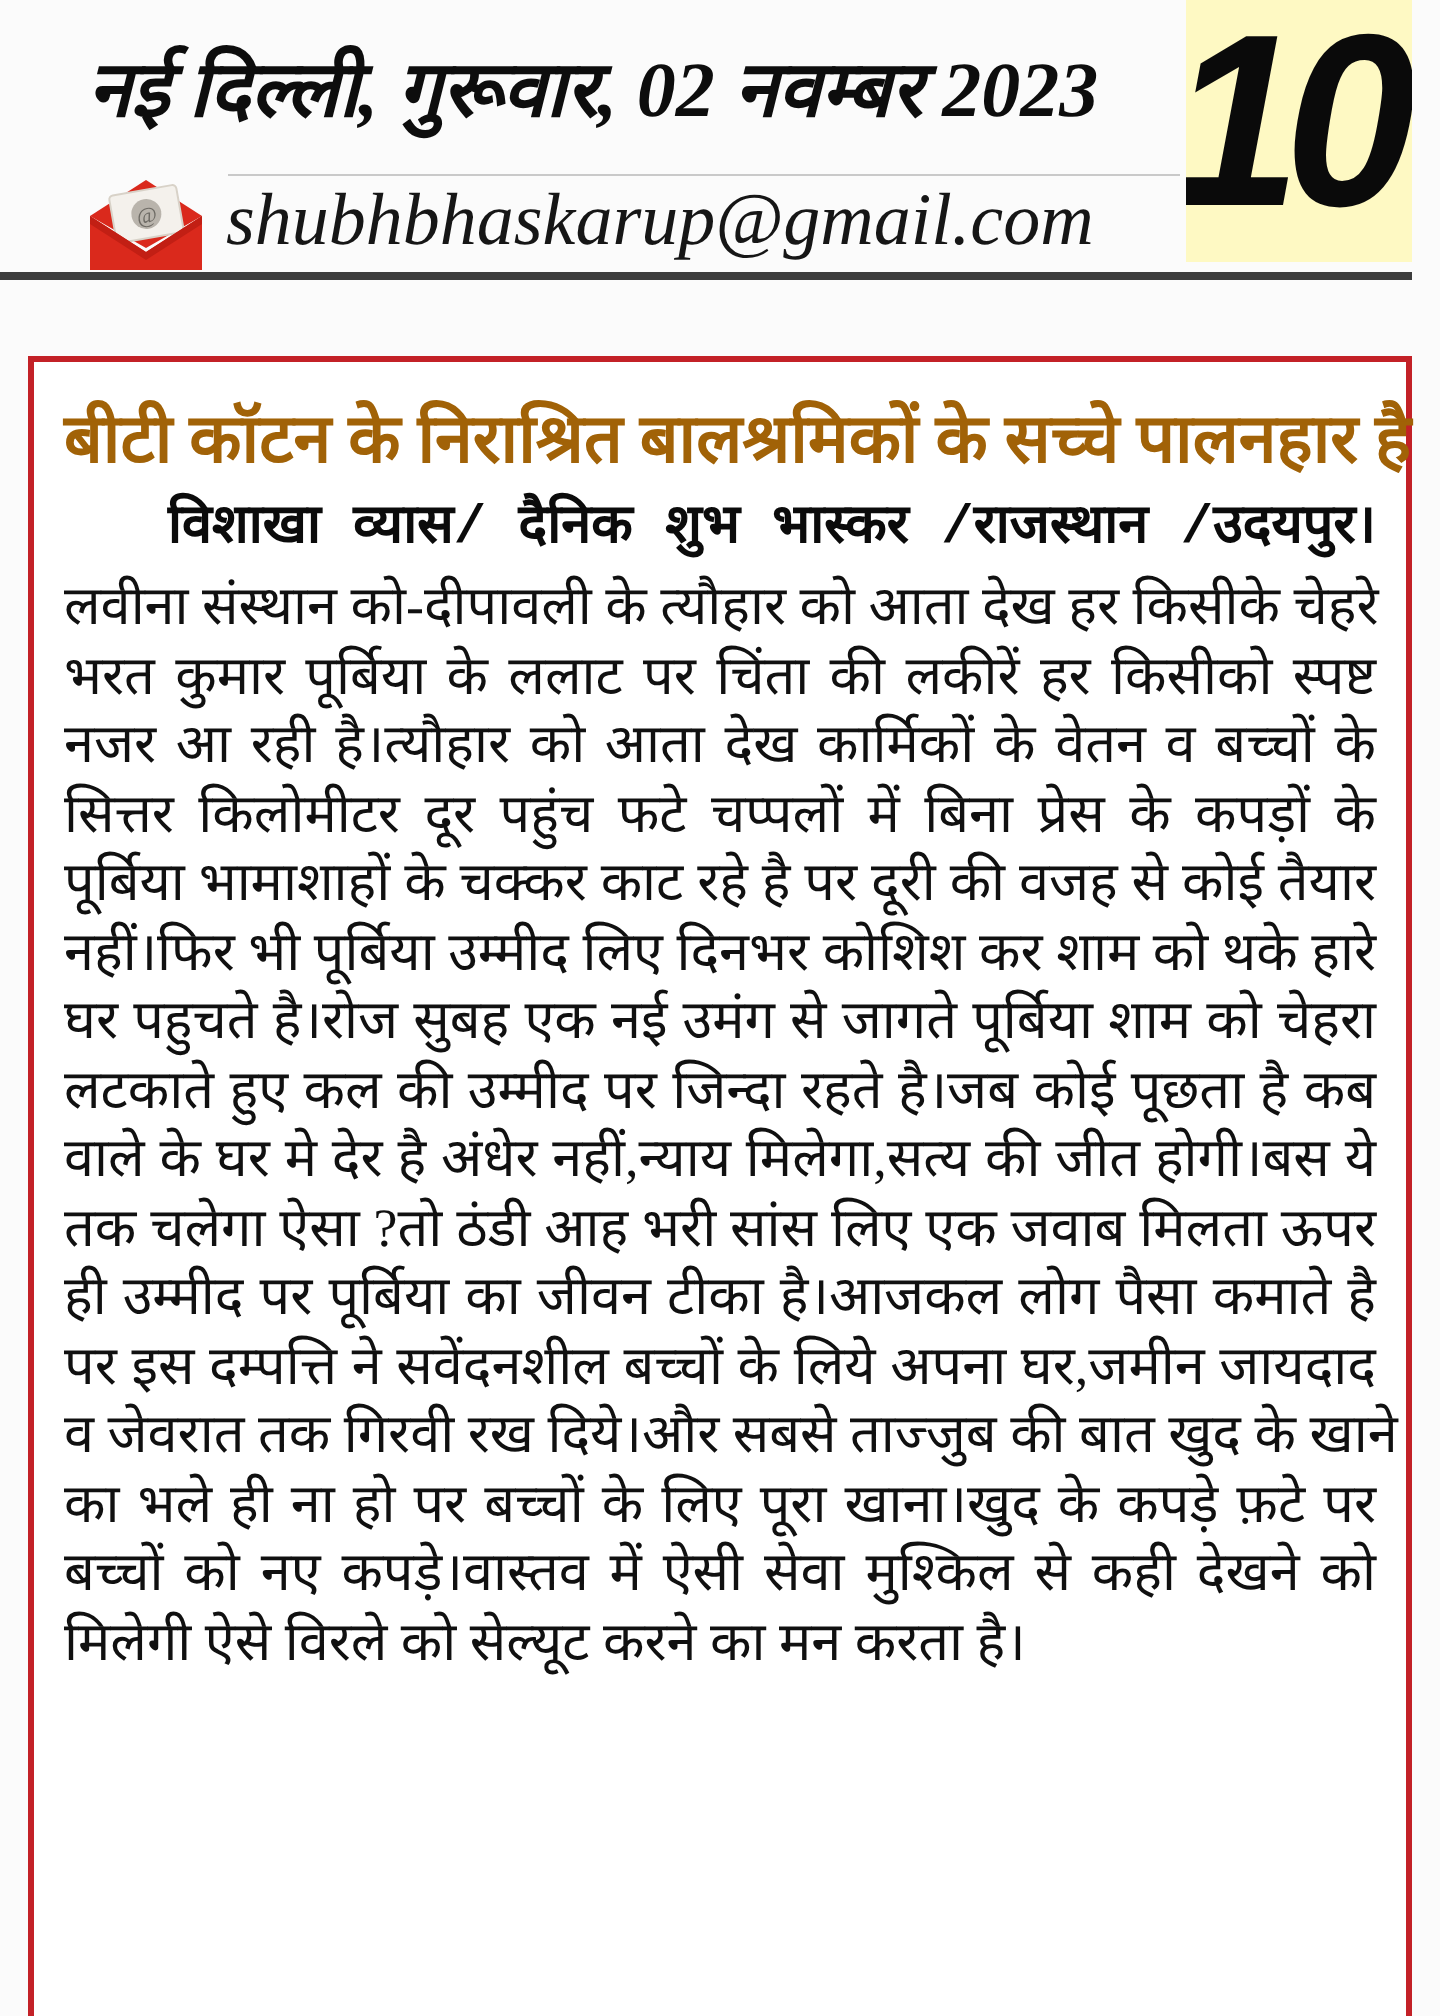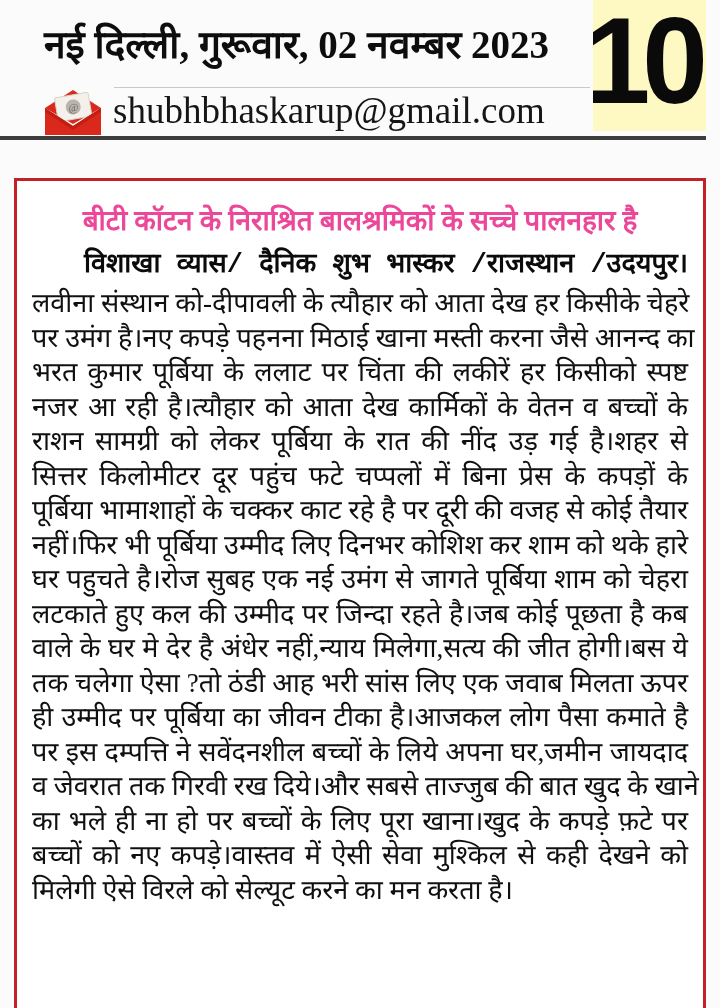--- a/index.html
+++ b/index.html
@@ -12,21 +12,21 @@
     position: relative;
     overflow: hidden;
     background: #fbfbfb;
     font-family: "Liberation Serif", serif;
     color: #111;
   }
   
   .header {
     position: absolute;
     top: 0; left: 0;
-    width: 720px; height: 141px;
+    width: 720px; height: 141px; font-style: italic;
   }
   .date-line {
     position: absolute;
     top: 16px; left: 0;
     width: 593px;
     text-align: center;
     font-size: 39px;
     font-weight: bold;
     letter-spacing: 0px;
     color: #0d0d0d;
@@ -90,23 +90,23 @@
     top: 178px; left: 14px;
     width: 692px; height: 845px;
     box-sizing: border-box;
     border: 3px solid #c32127;
     background: #ffffff;
     padding: 16px 15px 0 15px;
   }
   .headline {
     text-align: center;
     font-weight: bold;
-    font-size: 28px;
+    font-size: 34px;
     line-height: 47px;
-    color: #ec4899;
+    color: #a16207;
     white-space: nowrap;
   }
   .byline {
     font-weight: bold;
     font-size: 27px;
     line-height: 42px;
     text-indent: 52px;
     text-align: justify;
     text-align-last: justify;
     color: #0b0b0b;
@@ -156,24 +156,22 @@
   <div class="dark-rule"></div>
 </div>
 
 <div class="article">
   <div class="headline">बीटी कॉटन के निराश्रित बालश्रमिकों के सच्चे पालनहार है</div>
 
   <div class="byline">विशाखा व्यास/ दैनिक शुभ भास्कर /राजस्थान /उदयपुर।</div>
 
   <div class="body-text">
       <div class="body-line">लवीना संस्थान को-दीपावली के त्यौहार को आता देख हर किसीके चेहरे</div>
-      <div class="body-line">पर उमंग है।नए कपड़े पहनना मिठाई खाना मस्ती करना जैसे आनन्द का</div>
       <div class="body-line">भरत कुमार पूर्बिया के ललाट पर चिंता की लकीरें हर किसीको स्पष्ट</div>
       <div class="body-line">नजर आ रही है।त्यौहार को आता देख कार्मिकों के वेतन व बच्चों के</div>
-      <div class="body-line">राशन सामग्री को लेकर पूर्बिया के रात की नींद उड़ गई है।शहर से</div>
       <div class="body-line">सित्तर किलोमीटर दूर पहुंच फटे चप्पलों में बिना प्रेस के कपड़ों के</div>
       <div class="body-line">पूर्बिया भामाशाहों के चक्कर काट रहे है पर दूरी की वजह से कोई तैयार</div>
       <div class="body-line">नहीं।फिर भी पूर्बिया उम्मीद लिए दिनभर कोशिश कर शाम को थके हारे</div>
       <div class="body-line">घर पहुचते है।रोज सुबह एक नई उमंग से जागते पूर्बिया शाम को चेहरा</div>
       <div class="body-line">लटकाते हुए कल की उम्मीद पर जिन्दा रहते है।जब कोई पूछता है कब</div>
       <div class="body-line">वाले के घर मे देर है अंधेर नहीं,न्याय मिलेगा,सत्य की जीत होगी।बस ये</div>
       <div class="body-line">तक चलेगा ऐसा ?तो ठंडी आह भरी सांस लिए एक जवाब मिलता ऊपर</div>
       <div class="body-line">ही उम्मीद पर पूर्बिया का जीवन टीका है।आजकल लोग पैसा कमाते है</div>
       <div class="body-line">पर इस दम्पत्ति ने सवेंदनशील बच्चों के लिये अपना घर,जमीन जायदाद</div>
       <div class="body-line">व जेवरात तक गिरवी रख दिये।और सबसे ताज्जुब की बात खुद के खाने</div>

